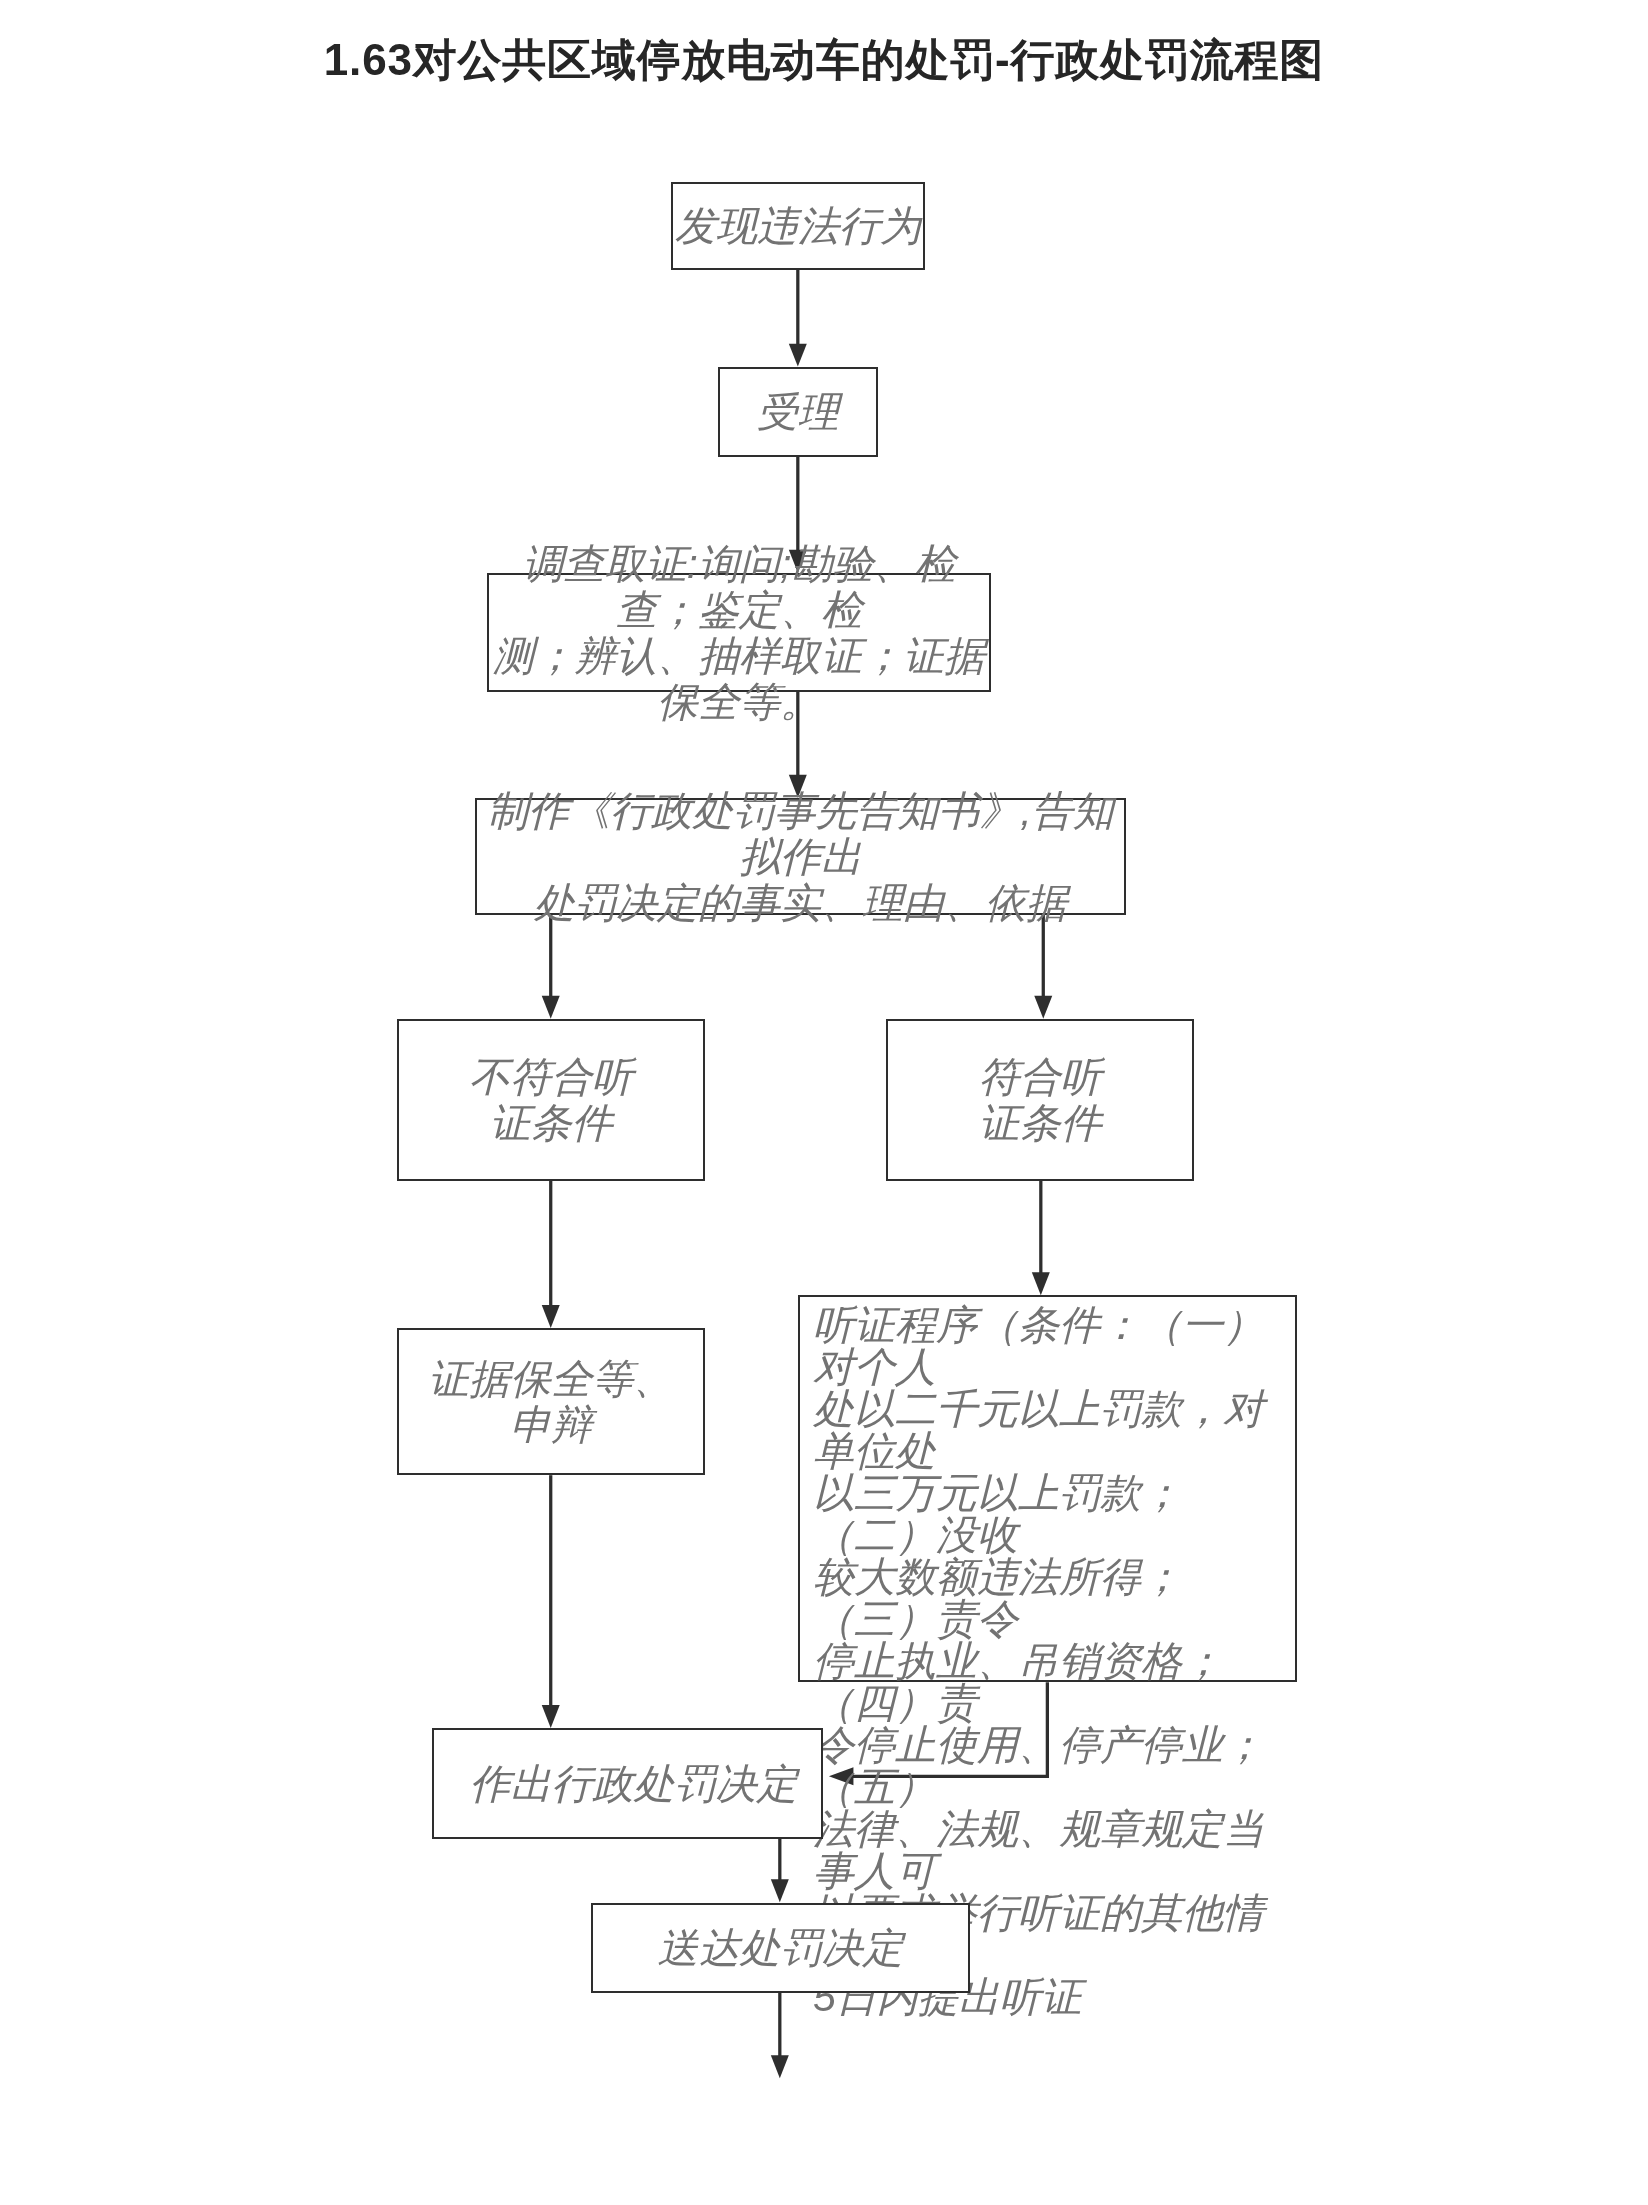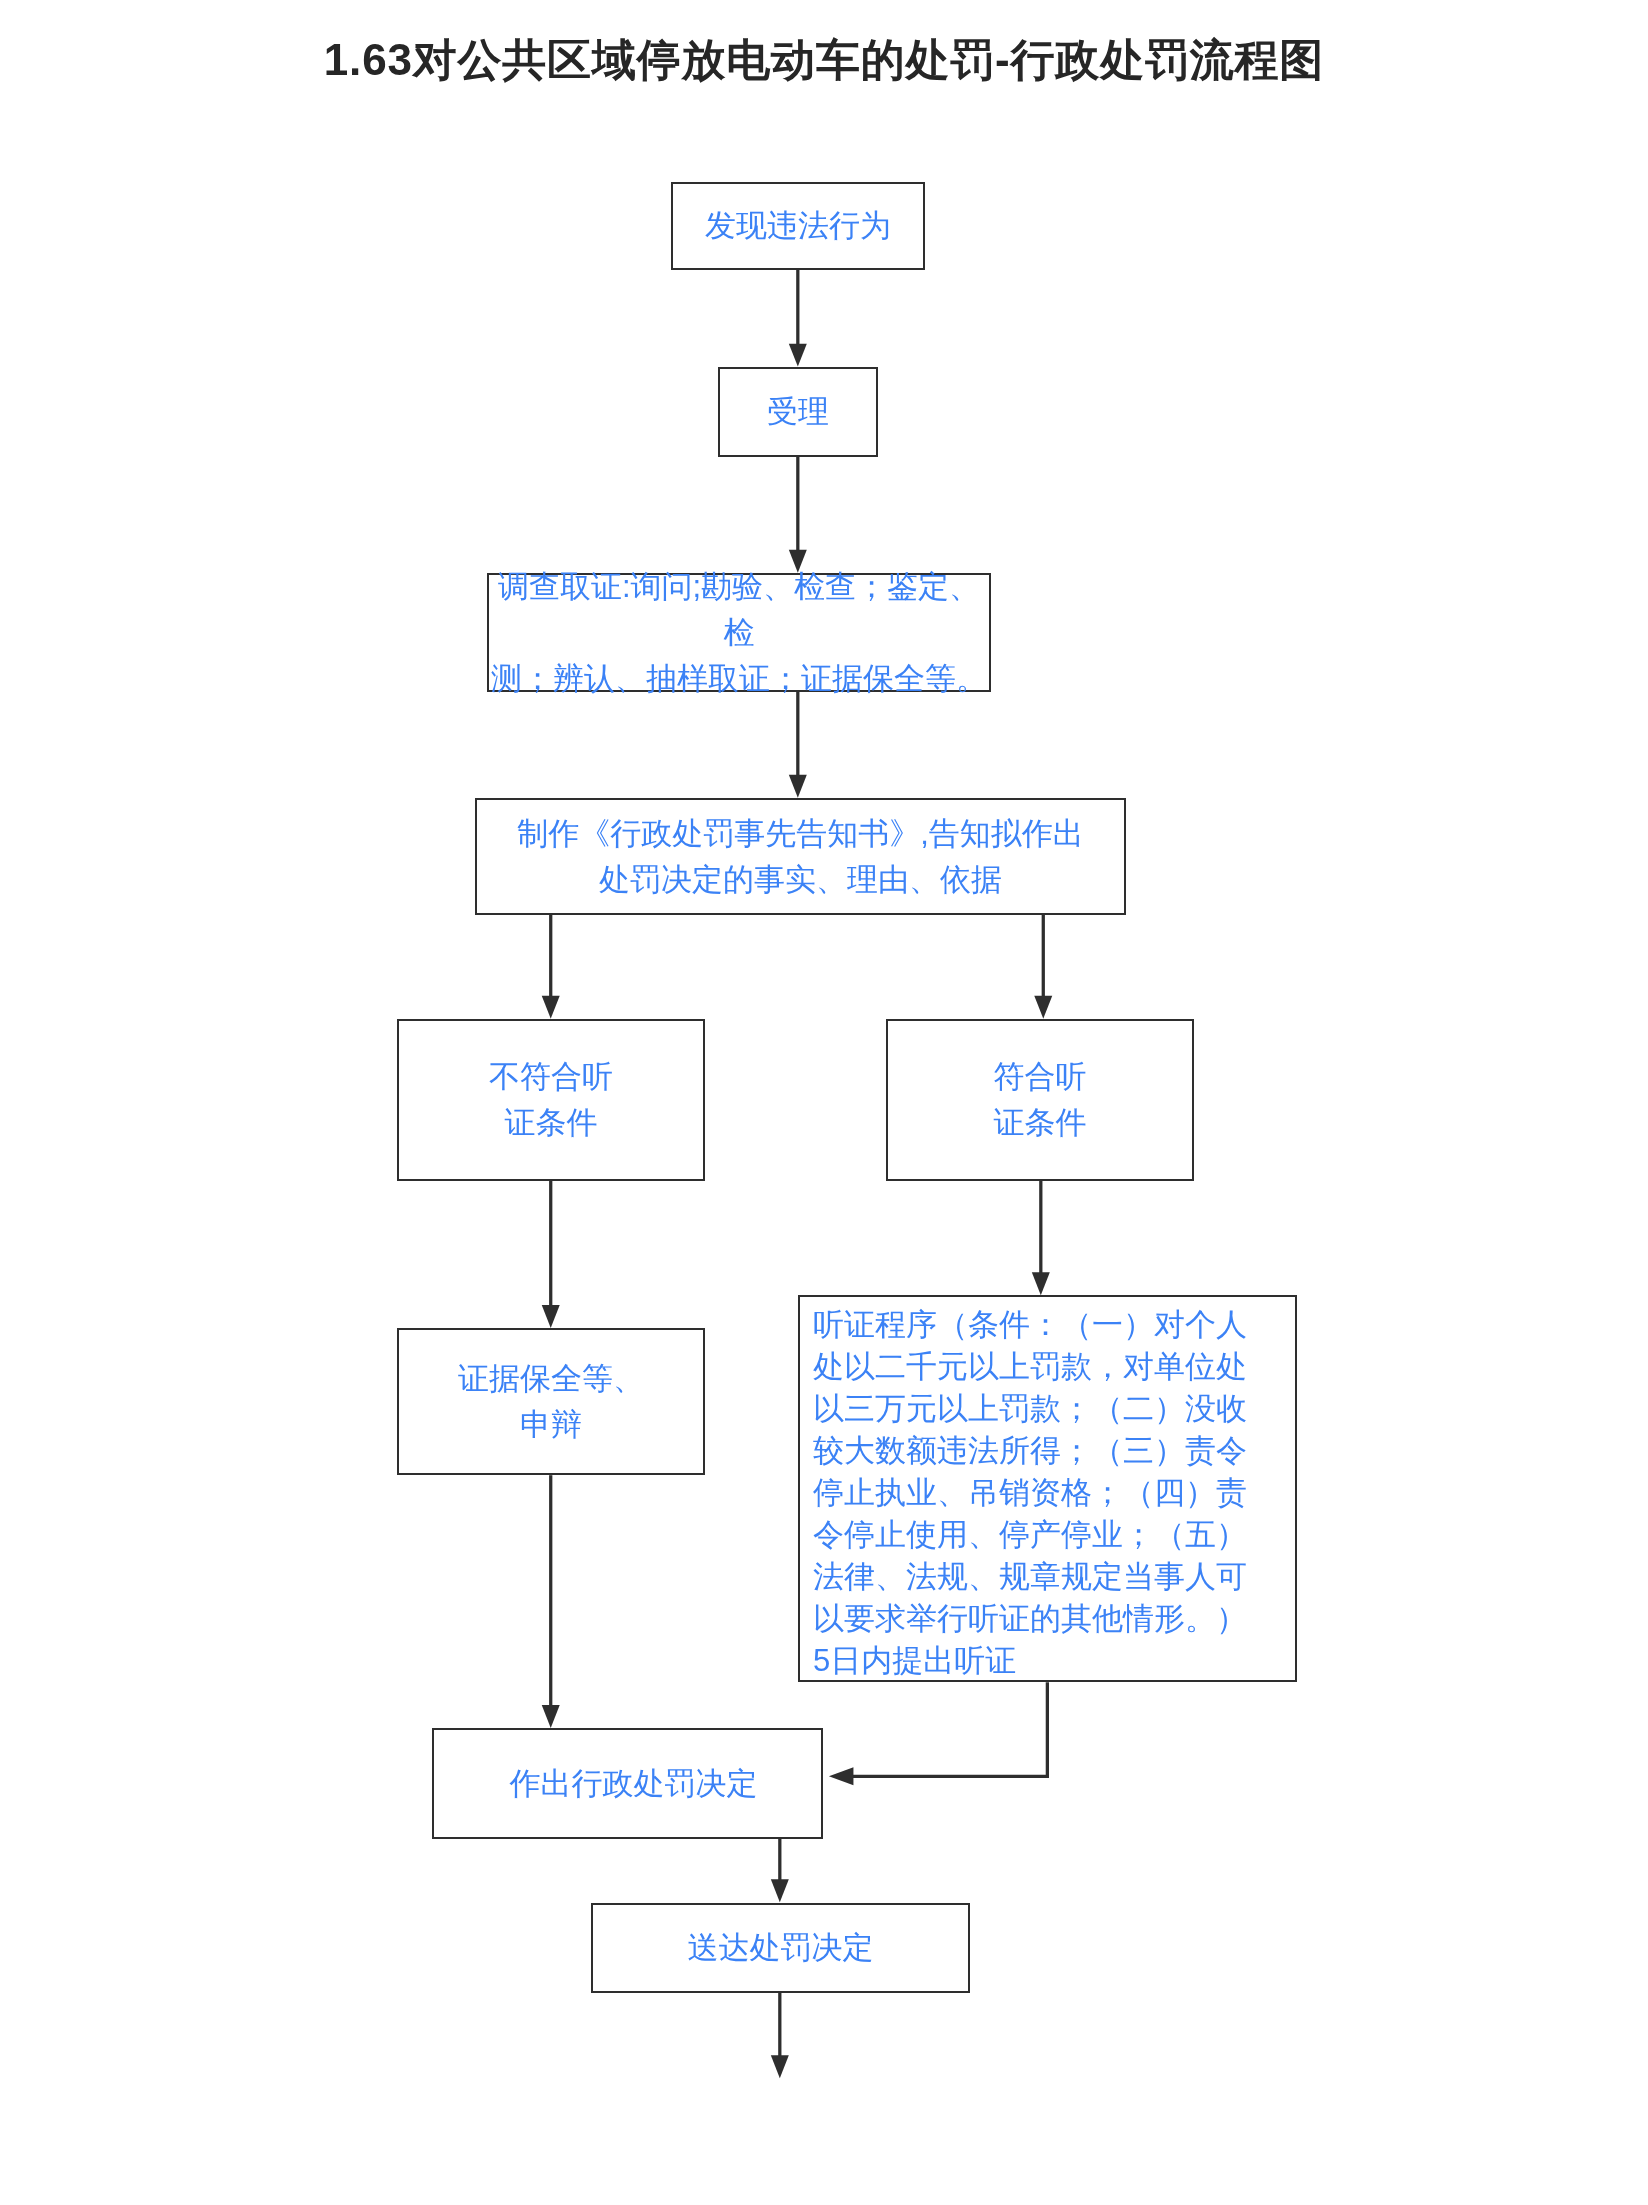--- a/index.html
+++ b/index.html
@@ -27,23 +27,24 @@
   .node{
     position:absolute;
     box-sizing:border-box;
     border:2.5px solid #2e2e2e;
     background:#ffffff;
     display:flex;
     align-items:center;
     justify-content:center;
     text-align:center;
     white-space:pre-line;
-    font-size:31px;
+    font-size:41px;
     line-height:46px;
-    color:#3b82f6;
+    color:#737373;
+    font-style:italic;
   }
   .node.big{
     align-items:flex-start;
     justify-content:flex-start;
     text-align:left;
     padding:6.5px 11.5px 6.5px 13px;
     line-height:42px;
   }
   
   #n-discover  {left:671px;  top:182px;  width:254px; height:88px;}

